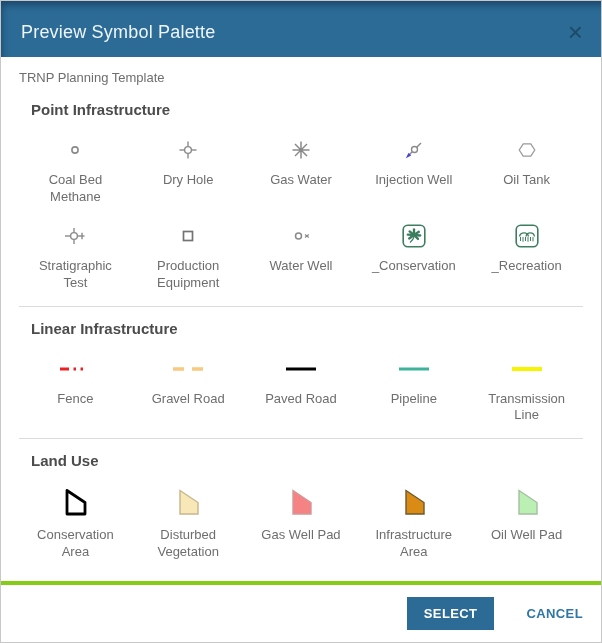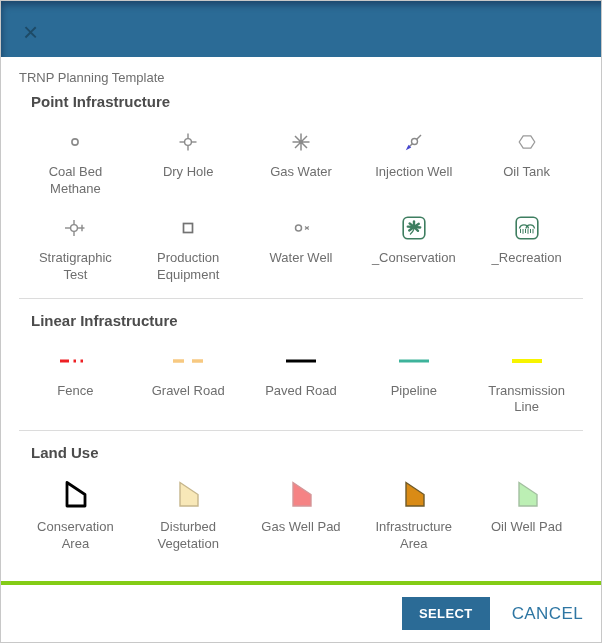--- a/index.html
+++ b/index.html
@@ -22,21 +22,21 @@
     color: #eef5fa;
   }
   .dlg-title { font-size: 18px; font-weight: 400; letter-spacing: .2px; flex: 1; }
   .dlg-close {
     font-size: 26px; line-height: 1; color: #1d4a66; cursor: pointer;
     background: none; border: none; font-family: inherit; padding: 0 2px;
   }
 
   
   .dlg-body { flex: 1 1 auto; overflow: hidden; padding-top: 13px; }
-  .subtitle { font-size: 13px; color: #6e6e6e; padding: 0 18px; margin-bottom: 8px; }
+  .subtitle { font-size: 13px; color: #6e6e6e; padding: 0 18px; margin-bottom: 16px; }
   .section-heading {
     font-size: 15px; color: #4c4c4c; font-weight: 600;
     margin: 0 0 14px 30px;
   }
   .divider { border: none; border-top: 1px solid #dcdcdc; margin: 14px 18px 13px 18px; }
 
   .sym-grid {
     display: grid; grid-template-columns: repeat(5, 1fr);
     padding: 0 18px; row-gap: 12px;
   }
@@ -55,31 +55,32 @@
     display: flex; align-items: center; justify-content: flex-end;
     padding: 0 18px; gap: 22px;
   }
   .btn-select {
     border: none; color: #fff; font-family: inherit;
     font-size: 13px; font-weight: 600; letter-spacing: .4px;
     padding: 9px 17px; cursor: pointer;
   }
   .btn-cancel {
     background: none; border: none; font-family: inherit;
-    font-size: 17px; font-weight: 400; letter-spacing: .4px; cursor: pointer;
+    font-size: 13px; font-weight: 700; letter-spacing: .4px; cursor: pointer; margin-left: 10px;
   }
 
   svg { display: block; }
 </style>
 </head>
 <body>
 
 <div class="dialog">
 
   <div class="dlg-header" style="background-color: rgb(43, 107, 150);">
+    <span class="dlg-title">Preview Symbol Palette</span>
     <button class="dlg-close">×</button>
   </div>
 
   <div class="dlg-body">
 
     <div class="subtitle">TRNP Planning Template</div>
 
     <div class="section-heading">Point Infrastructure</div>
 
     <div class="sym-grid pt">

